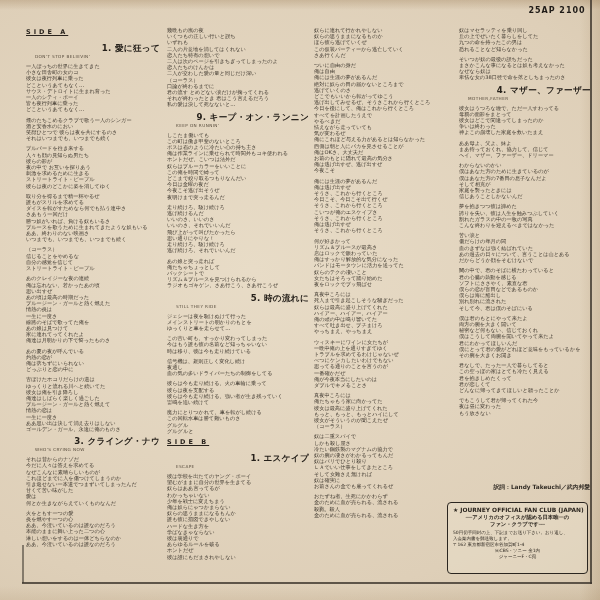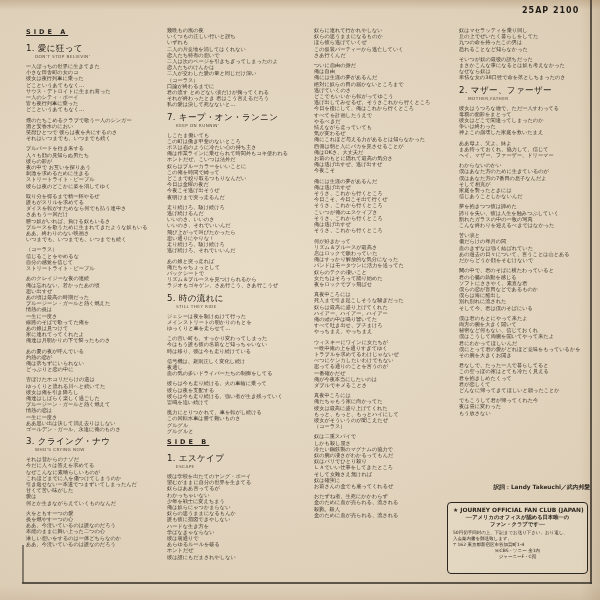--- a/index.html
+++ b/index.html
@@ -7,32 +7,32 @@
   #paper{
     position:relative;width:600px;height:600px;
     background:
       linear-gradient(180deg, rgba(150,118,78,0.30), rgba(150,118,78,0) 10px),
       linear-gradient(270deg, rgba(150,118,78,0.20), rgba(150,118,78,0) 20px),
       linear-gradient(0deg, rgba(150,118,78,0.12), rgba(150,118,78,0) 14px),
       radial-gradient(ellipse 130% 100% at 42% 45%, #e8dcc7 0%, #decfb8 55%, #d0c0a6 90%, #c6b598 100%);
   }
   .catalog{
     position:absolute;left:522px;top:6px;width:70px;
-    font-size:8px;font-weight:bold;letter-spacing:1px;color:#201c18;text-align:left;
+    font-size:8px;font-weight:bold;letter-spacing:1px;color:#201c18;text-align:center;
   }
   .col{position:absolute;color:#3f382f;}
   #col1{left:26px;top:24px;width:134px;}
   #col2{left:167px;top:27px;width:142px;}
   #col3{left:314px;top:27px;width:140px;}
   #col4{left:459px;top:27px;width:132px;}
   .line{font-size:5.2px;line-height:6.2px;white-space:nowrap;overflow:hidden;}
   .stanza{margin:0 0 4px 0;}
   .side-label{font-size:6.5px;font-weight:bold;letter-spacing:3px;color:#2a241e;margin:4px 0 8px 0;text-decoration:underline;}
   .song-header{margin:5px 0 4px 0;}
-  .song-title{font-size:8.6px;font-weight:normal;color:#26211b;line-height:9px;letter-spacing:.3px;white-space:nowrap;}
+  .song-title{font-size:8.6px;font-weight:bold;color:#26211b;line-height:9px;letter-spacing:.3px;white-space:nowrap;text-align:right;}
   .song-sub{font-size:4.2px;color:#564a3b;letter-spacing:.4px;margin:1px 0 0 9px;line-height:5px;white-space:nowrap;}
   .credit{
     position:absolute;left:452px;top:483px;width:138px;
     font-size:5.8px;font-weight:bold;color:#332d26;text-align:right;white-space:nowrap;
   }
   .fanclub{
     position:absolute;left:447px;top:502px;width:141px;height:72px;
     border:1.5px solid #2b2620;border-radius:4px;background:rgba(238,228,208,0.35);
     padding:4px 5px 0 5px;box-sizing:border-box;color:#2b251e;
   }
@@ -163,21 +163,21 @@
         <div class="line">二人は次のページを引きちぎってしまったのよ</div>
         <div class="line">恋人たちのけんかは</div>
         <div class="line">二人が交わした愛の量と同じだけ深い</div>
         <div class="line">（コーラス）</div>
         <div class="line">口論が終わるまでに</div>
         <div class="line">君の流す とめどない涙だけが掬ってくれる</div>
         <div class="line">それが終わったとき 君はこう言えるだろう</div>
         <div class="line">私の愛は決して死なないと…</div>
       </div>
       <div class="song-header">
-        <div class="song-title">7. キープ・オン・ランニン</div>
+        <div class="song-title">9. キープ・オン・ランニン</div>
         <div class="song-sub">KEEP ON RUNNIN'</div>
       </div>
       <div class="stanza">
         <div class="line">しこたま働いても</div>
         <div class="line">この町は働き甲斐のないところ</div>
         <div class="line">ボスは石のように冷たい心の持ち主さ</div>
         <div class="line">俺は作業ラインに乗せられて時間外もコキ使われる</div>
         <div class="line">ホントだぜ、こいつは法外だ</div>
         <div class="line">奴らはブルーカラーをいいことに</div>
         <div class="line">この俺を時間で縛って</div>
@@ -357,21 +357,21 @@
         <div class="line">九つの命を持ったこの男は</div>
         <div class="line">恐れることなど知らなかった</div>
       </div>
       <div class="stanza">
         <div class="line">そいつが奴の最後の誤ちだった</div>
         <div class="line">まさかこんな事になるとは奴も考えなかった</div>
         <div class="line">なぜなら奴は</div>
         <div class="line">卑怯な女の38口径で命を落としちまったのさ</div>
       </div>
       <div class="song-header">
-        <div class="song-title">2. マザー、ファーザー</div>
+        <div class="song-title">4. マザー、ファーザー</div>
         <div class="song-sub">MOTHER,FATHER</div>
       </div>
       <div class="stanza">
         <div class="line">彼女はうつろな瞳で、ただ一人すわってる</div>
         <div class="line">母親の面影をまとって</div>
         <div class="line">彼女はどこで間違ってしまったのか</div>
         <div class="line">争いは終わった</div>
         <div class="line">神よこの崩壊した家庭を救いたまえ</div>
       </div>
       <div class="stanza">

